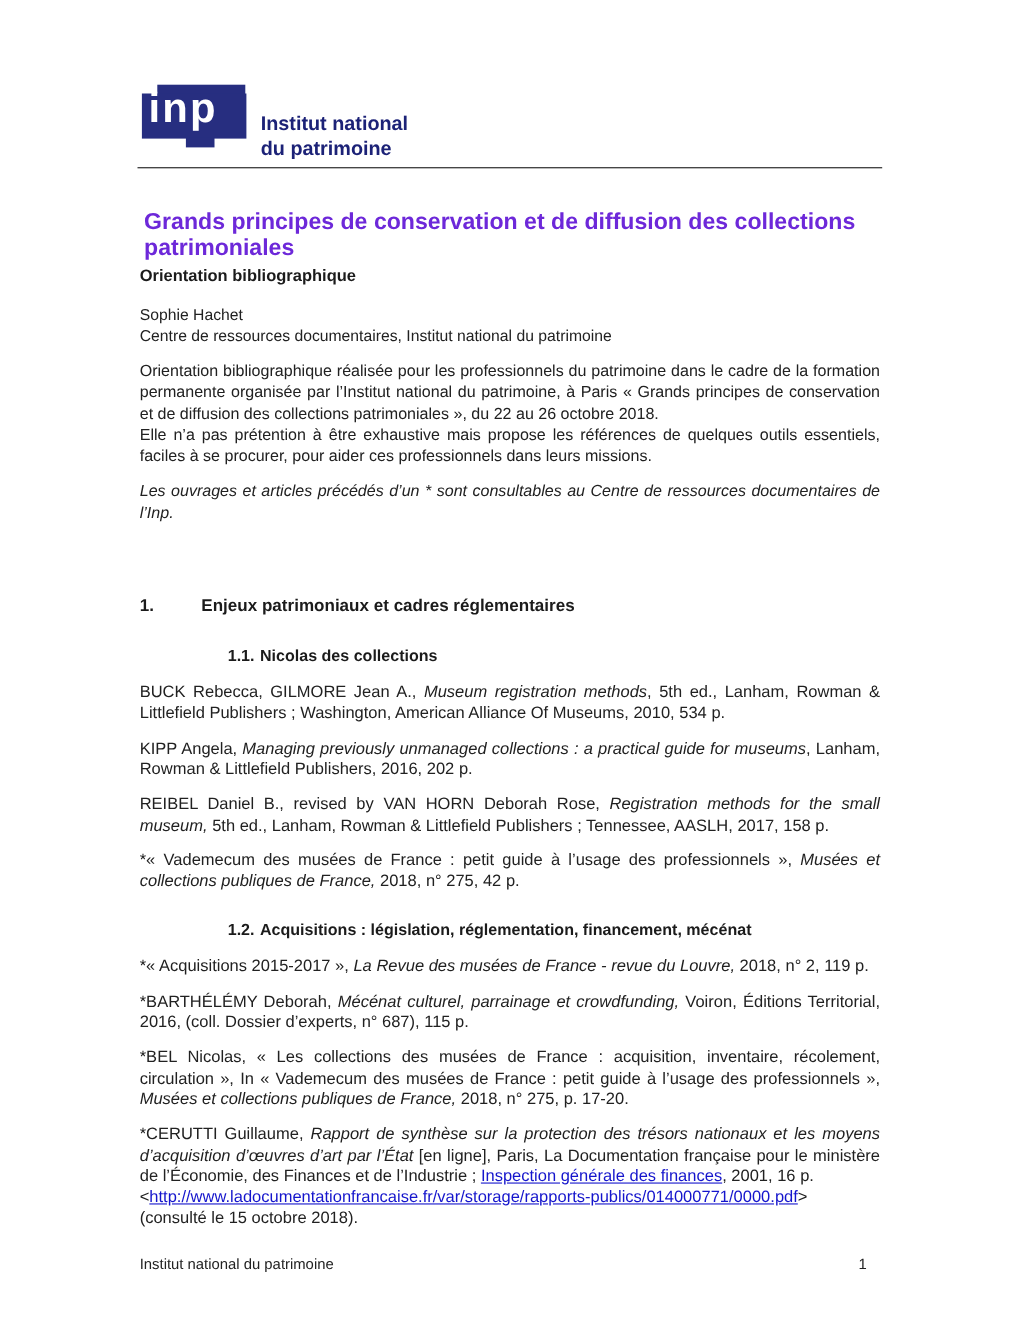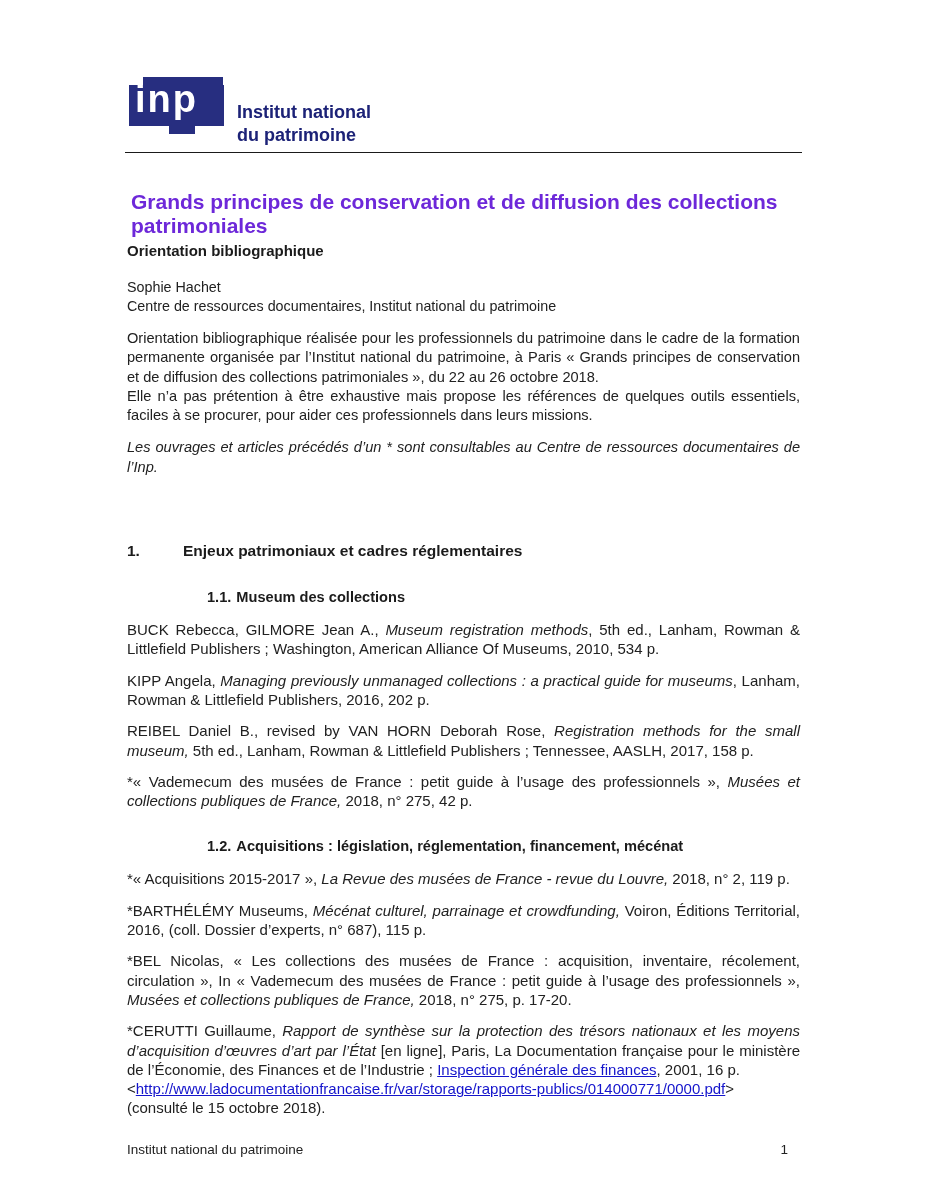--- a/index.html
+++ b/index.html
@@ -84,34 +84,34 @@
     </div>
 
     <div class="note">Les ouvrages et articles précédés d’un * sont consultables au Centre de ressources documentaires de l’Inp.</div>
 
     <div class="sec-h">
       <span class="num">1.</span>
       <span>Enjeux patrimoniaux et cadres réglementaires</span>
     </div>
 
     <div class="sub-h">
-      <span class="num">1.1.</span><span>Museum des collections</span>
+      <span class="num">1.1.</span><span>Nicolas des collections</span>
     </div>
 
     <p class="entry"><span>BUCK Rebecca, GILMORE Jean A., </span><span class="it">Museum registration methods</span><span>, 5th ed., Lanham, Rowman &amp; Littlefield Publishers ; Washington, American Alliance Of Museums, 2010, 534 p.</span></p>
     <p class="entry"><span>KIPP Angela, </span><span class="it">Managing previously unmanaged collections : a practical guide for museums</span><span>, Lanham, Rowman &amp; Littlefield Publishers, 2016, 202 p.</span></p>
     <p class="entry"><span>REIBEL Daniel B., revised by VAN HORN Deborah Rose, </span><span class="it">Registration methods for the small museum,</span><span> 5th ed., Lanham, Rowman &amp; Littlefield Publishers ; Tennessee, AASLH, 2017, 158 p.</span></p>
     <p class="entry"><span>*« Vademecum des musées de France : petit guide à l’usage des professionnels », </span><span class="it">Musées et collections publiques de France,</span><span> 2018, n° 275, 42 p.</span></p>
 
     <div class="sub-h">
       <span class="num">1.2.</span><span>Acquisitions : législation, réglementation, financement, mécénat</span>
     </div>
 
     <p class="entry"><span>*« Acquisitions 2015-2017 », </span><span class="it">La Revue des musées de France - revue du Louvre,</span><span> 2018, n° 2, 119 p.</span></p>
-    <p class="entry"><span>*BARTHÉLÉMY Museums, </span><span class="it">Mécénat culturel, parrainage et crowdfunding,</span><span> Voiron, Éditions Territorial, 2016, (coll. Dossier d’experts, n° 687), 115 p.</span></p>
+    <p class="entry"><span>*BARTHÉLÉMY Deborah, </span><span class="it">Mécénat culturel, parrainage et crowdfunding,</span><span> Voiron, Éditions Territorial, 2016, (coll. Dossier d’experts, n° 687), 115 p.</span></p>
     <p class="entry"><span>*BEL Nicolas, « Les collections des musées de France : acquisition, inventaire, récolement, circulation », In « Vademecum des musées de France : petit guide à l’usage des professionnels », </span><span class="it">Musées et collections publiques de France,</span><span> 2018, n° 275, p. 17-20.</span></p>
     <p class="entry"><span>*CERUTTI Guillaume, </span><span class="it">Rapport de synthèse sur la protection des trésors nationaux et les moyens d’acquisition d’œuvres d’art par l’État</span><span> [en ligne], Paris, La Documentation française pour le ministère de l’Économie, des Finances et de l’Industrie ; </span><a class="link" href="#">Inspection générale des finances</a><span>, 2001, 16 p.</span><br><span>&lt;</span><a class="link" href="#">http://www.ladocumentationfrancaise.fr/var/storage/rapports-publics/014000771/0000.pdf</a><span>&gt;</span><br><span>(consulté le 15 octobre 2018).</span></p>
 
   </div>
 
   <div class="footer">
     <span>Institut national du patrimoine</span>
     <span>1</span>
   </div>
 

